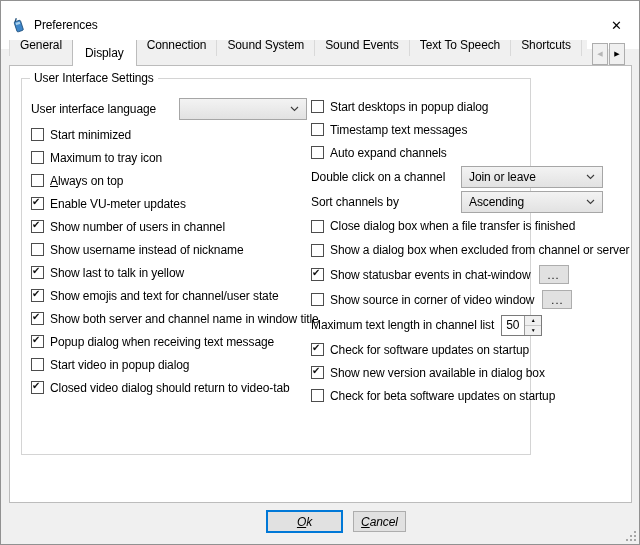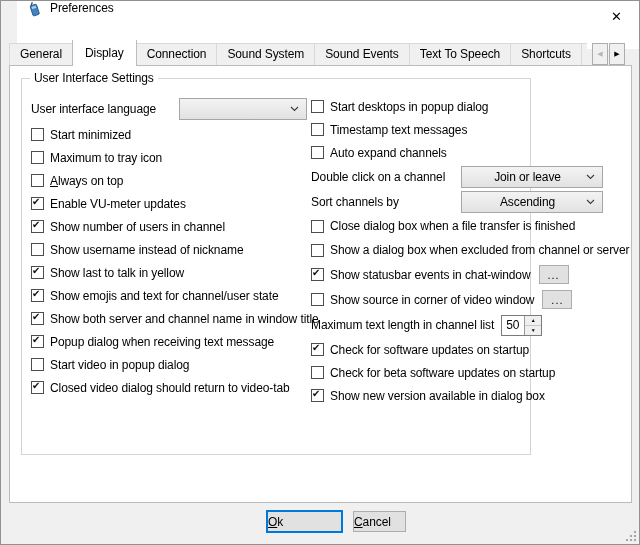--- a/index.html
+++ b/index.html
@@ -2,28 +2,28 @@
 <html><head>
 <meta charset="utf-8">
 <style>
   html,body{margin:0;padding:0;}
   body{
     width:640px;height:545px;box-sizing:border-box;position:relative;overflow:hidden;
     background:#f0f0f0;border:1px solid #919191;
     font-family:"Liberation Sans",sans-serif;font-size:12px;color:#000;letter-spacing:-0.1px;
   }
   
-  .titlebar{position:absolute;top:0;left:16px;right:0;height:48px;background:#ffffff;display:flex;}
+  .titlebar{position:absolute;top:0;left:0;right:0;height:48px;background:#ffffff;display:flex;align-items:center;}
   .app-icon{margin-left:9px;width:16px;height:16px;flex:0 0 auto;}
   .win-title{margin-left:8px;font-size:12px;}
   .close-btn{margin-left:auto;width:45px;height:30px;display:flex;align-items:center;justify-content:center;font-size:13px;color:#000;cursor:default;}
   
   .tabstrip{position:absolute;left:8px;top:39px;width:578px;height:26px;display:flex;align-items:flex-end;overflow:hidden;z-index:3;}
   .tab{flex:0 0 auto;white-space:nowrap;background:#f0f0f0;border:1px solid #d9d9d9;border-bottom:none;
-       padding:3px 10px 4px;margin-bottom:1px;box-sizing:border-box;}
+       padding:3px 10px 4px;margin-bottom:10px;box-sizing:border-box;}
   .tab + .tab{margin-left:-1px;}
   .tab.active{background:#fff;border-color:#bcbcbc;padding:6px 12px 6px;margin-bottom:0;position:relative;z-index:2;}
   .tab-arrows{position:absolute;left:591px;top:42px;z-index:4;display:flex;}
   .arrow-btn{width:16px;height:22px;border:1px solid #adadad;background:#f0f0f0;box-sizing:border-box;
              display:flex;align-items:center;justify-content:center;font-size:7px;}
   .arrow-btn.disabled{color:#b5b5b5;}
   .arrow-btn + .arrow-btn{margin-left:1px;}
   
   .pane{position:absolute;left:8px;top:64px;width:623px;height:438px;background:#fff;border:1px solid #bcbcbc;box-sizing:border-box;z-index:1;}
   .groupbox{position:absolute;left:20px;top:77px;width:510px;height:377px;border:1px solid #d4d4d4;box-sizing:border-box;z-index:2;}
@@ -35,30 +35,30 @@
   .row{display:flex;align-items:center;height:23px;}
   .row.h24{height:24px}.row.h25{height:25px}.row.h26{height:26px}.row.h29{height:29px}
   .cb{width:13px;height:13px;border:1px solid #4d4d4d;background:#fff;flex:0 0 auto;position:relative;box-sizing:border-box;}
   .cb.on::after{content:"✔";position:absolute;left:0px;top:-2px;font-size:10px;color:#111;}
   .cb-label{margin-left:6px;white-space:nowrap;}
   .plain-label{white-space:nowrap;}
   .combo{height:22px;background:linear-gradient(#f3f3f3,#e2e2e2);border:1px solid #a6a6a6;box-sizing:border-box;
          display:flex;align-items:center;padding:0 7px;flex:0 0 auto;}
   .combo .val{flex:1;white-space:nowrap;}
   .combo-lang{width:128px;margin-left:auto;}
-  .combo-right{width:142px;margin-left:auto;text-align:center;}
+  .combo-right{width:142px;margin-left:auto;}
   .mini-btn{margin-left:8px;width:30px;height:19px;background:#e1e1e1;border:1px solid #adadad;box-sizing:border-box;
             display:flex;align-items:center;justify-content:center;font-size:11px;letter-spacing:1px;flex:0 0 auto;}
   .spin{margin-left:7px;display:flex;height:21px;border:1px solid #7a7a7a;background:#fff;box-sizing:border-box;flex:0 0 auto;}
   .spin .sval{width:22px;display:flex;align-items:center;padding-left:4px;box-sizing:border-box;}
   .spin .btns{width:16px;display:flex;flex-direction:column;border-left:1px solid #9a9a9a;background:#f0f0f0;}
   .spin .btns span{flex:1;display:flex;align-items:center;justify-content:center;font-size:5px;color:#000;}
   .spin .btns span:first-child{border-bottom:1px solid #c8c8c8;}
   
-  .footer-btn{position:absolute;box-sizing:border-box;display:flex;align-items:center;background:#e1e1e1;font-size:12px;}
+  .footer-btn{position:absolute;box-sizing:border-box;display:flex;align-items:center;justify-content:center;background:#e1e1e1;font-size:12px;font-style:italic;}
   .btn-ok{left:265px;top:509px;width:77px;height:23px;border:2px solid #0078d7;}
   .btn-cancel{left:352px;top:510px;width:53px;height:21px;border:1px solid #adadad;}
   .grip{position:absolute;right:2px;bottom:2px;width:12px;height:12px;}
 </style>
 </head>
 <body>
 
 <div class="titlebar">
   <svg class="app-icon" viewBox="0 0 16 16">
     <line x1="6.3" y1="1.2" x2="4.9" y2="5.4" stroke="#1e4d78" stroke-width="1.3"></line>
@@ -208,26 +208,26 @@
         <span>▲</span>
         <span>▼</span>
       </span>
     </div>
   </div>
   <div class="row">
     <span class="cb on"></span>
     <span class="cb-label">Check for software updates on startup</span>
   </div>
   <div class="row">
+    <span class="cb on"></span>
+    <span class="cb-label">Show new version available in dialog box</span>
+  </div>
+  <div class="row">
     <span class="cb"></span>
     <span class="cb-label">Check for beta software updates on startup</span>
-  </div>
-  <div class="row">
-    <span class="cb on"></span>
-    <span class="cb-label">Show new version available in dialog box</span>
   </div>
 </div>
 
 <div class="footer-btn btn-ok">
   <span><u>O</u>k</span>
 </div>
 <div class="footer-btn btn-cancel">
   <span><u>C</u>ancel</span>
 </div>
 

